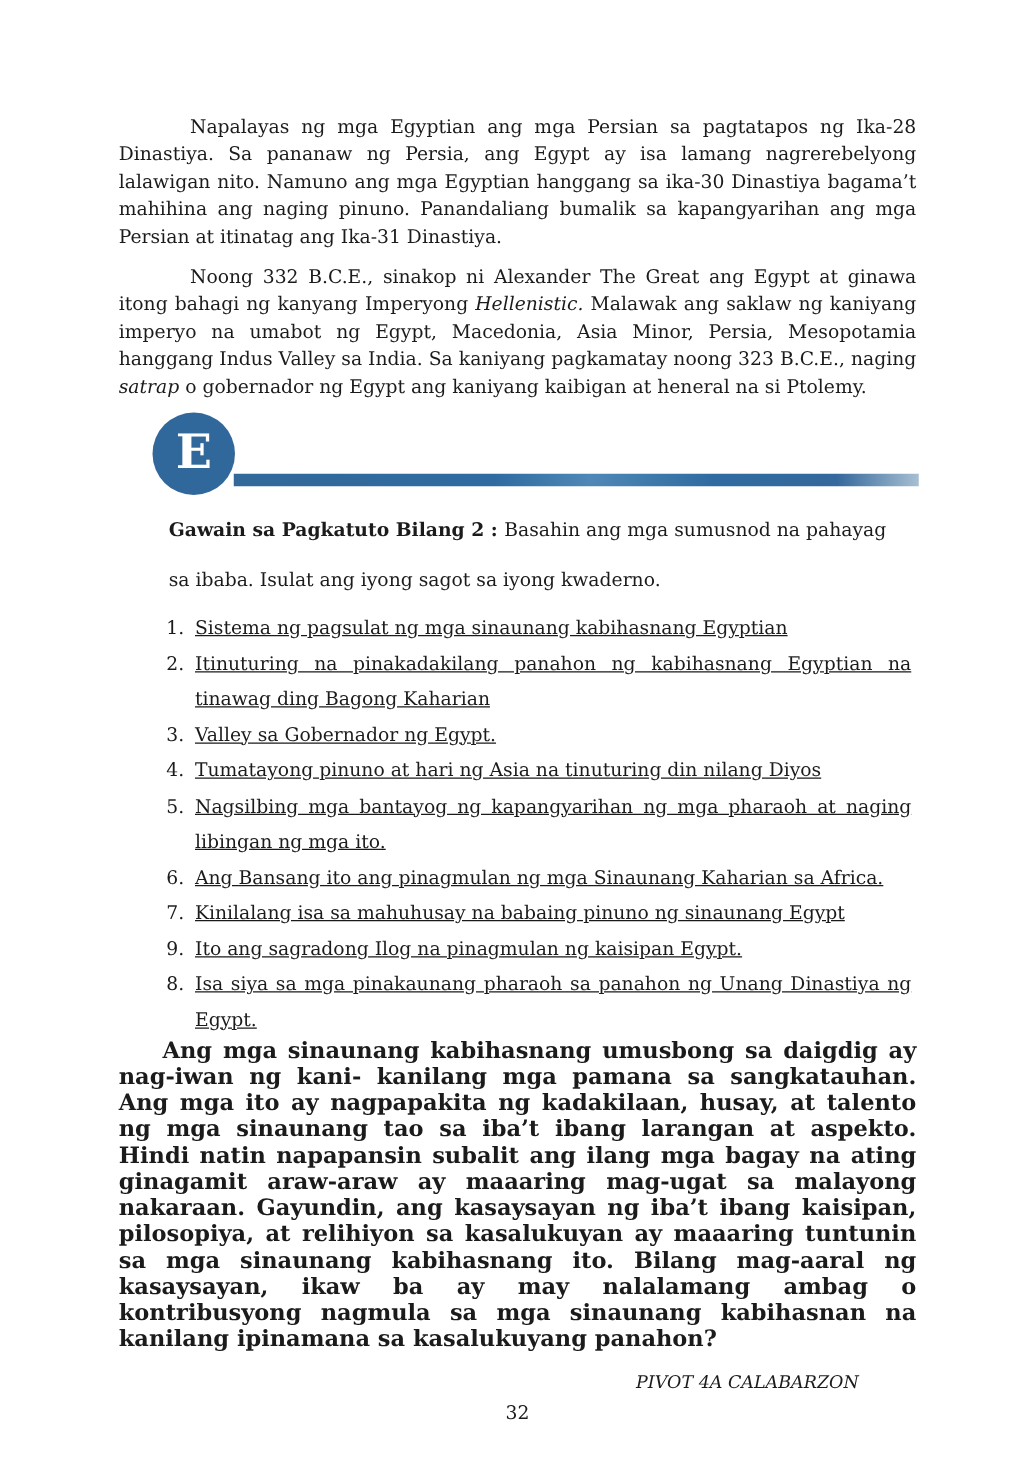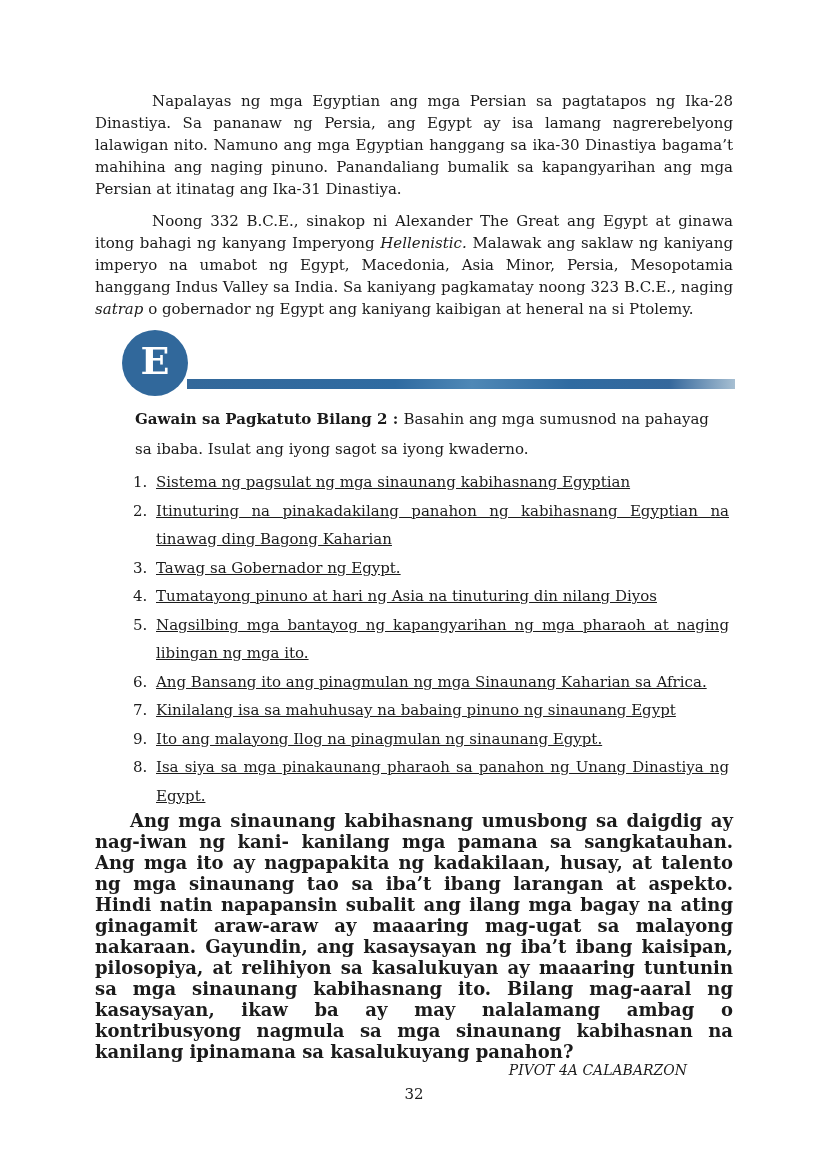--- a/index.html
+++ b/index.html
@@ -48,21 +48,21 @@
     left: 92px; bottom: 7px;
     width: 548px; height: 10px;
     background: linear-gradient(90deg,
       #33689a 0%, #2f6ba1 38%, #4f88b6 52%, #2f6ba1 70%,
       #35689c 88%, #a7bfd2 100%);
   }
   .activity {
     margin: 6px 0 4px 40px;
     width: 590px;
     font-size: 15px;
-    line-height: 30px;
+    line-height: 40px;
   }
   .activity b { font-weight: bold; }
   .q-list { margin: 2px 0 0 38px; }
   .q-item {
     display: flex;
     font-size: 15px;
     line-height: 28.5px;
   }
   .q-num { width: 23px; flex-shrink: 0; }
   .q-text { flex: 1; text-align: justify; padding-right: 4px; text-decoration: underline; }
@@ -73,21 +73,21 @@
   }
   .closing-par {
     font-size: 18px;
     line-height: 21px;
     text-align: justify;
     text-indent: 35px;
     margin: 0;
     font-weight: bold;
   }
   .footer-source {
-    margin-top: 0;
+    margin-top: 16px;
     padding-right: 46px;
     text-align: right;
     font-style: italic;
     font-size: 14px;
   }
   .page-number {
     margin-top: 7px;
     text-align: center;
     font-size: 15px;
   }
@@ -117,41 +117,41 @@
     <div class="q-item">
       <span class="q-num">1.</span>
       <span class="q-text">Sistema ng pagsulat ng mga sinaunang kabihasnang Egyptian</span>
     </div>
     <div class="q-item">
       <span class="q-num">2.</span>
       <span class="q-text">Itinuturing na pinakadakilang panahon ng kabihasnang Egyptian na tinawag ding Bagong Kaharian</span>
     </div>
     <div class="q-item">
       <span class="q-num">3.</span>
-      <span class="q-text">Tawag sa Gobernador ng Egypt.</span>
+      <span class="q-text">Valley sa Gobernador ng Egypt.</span>
     </div>
     <div class="q-item">
       <span class="q-num">4.</span>
       <span class="q-text">Tumatayong pinuno at hari ng Asia na tinuturing din nilang Diyos</span>
     </div>
     <div class="q-item">
       <span class="q-num">5.</span>
       <span class="q-text">Nagsilbing mga bantayog ng kapangyarihan ng mga pharaoh at naging libingan ng mga ito.</span>
     </div>
     <div class="q-item">
       <span class="q-num">6.</span>
       <span class="q-text">Ang Bansang ito ang pinagmulan ng mga Sinaunang Kaharian sa Africa.</span>
     </div>
     <div class="q-item">
       <span class="q-num">7.</span>
       <span class="q-text">Kinilalang isa sa mahuhusay na babaing pinuno ng sinaunang Egypt</span>
     </div>
     <div class="q-item">
       <span class="q-num">9.</span>
-      <span class="q-text">Ito ang malayong Ilog na pinagmulan ng sinaunang Egypt.</span>
+      <span class="q-text">Ito ang sagradong Ilog na pinagmulan ng kaisipan Egypt.</span>
     </div>
     <div class="q-item">
       <span class="q-num">8.</span>
       <span class="q-text">Isa siya sa mga pinakaunang pharaoh sa panahon ng Unang Dinastiya ng Egypt.</span>
     </div>
   </div>
 
 
   <p class="closing-par">Ang mga sinaunang kabihasnang umusbong sa daigdig ay nag-iwan ng kani- kanilang mga pamana sa sangkatauhan. Ang mga ito ay nagpapakita ng kadakilaan, husay, at talento ng mga sinaunang tao sa iba’t ibang larangan at aspekto. Hindi natin napapansin subalit ang ilang mga bagay na ating ginagamit araw-araw ay maaaring mag-ugat sa malayong nakaraan. Gayundin, ang kasaysayan ng iba’t ibang kaisipan, pilosopiya, at relihiyon sa kasalukuyan ay maaaring tuntunin sa mga sinaunang kabihasnang ito. Bilang mag-aaral ng kasaysayan, ikaw ba ay may nalalamang ambag o kontribusyong nagmula sa mga sinaunang kabihasnan na kanilang ipinamana sa kasalukuyang panahon?</p>
 

